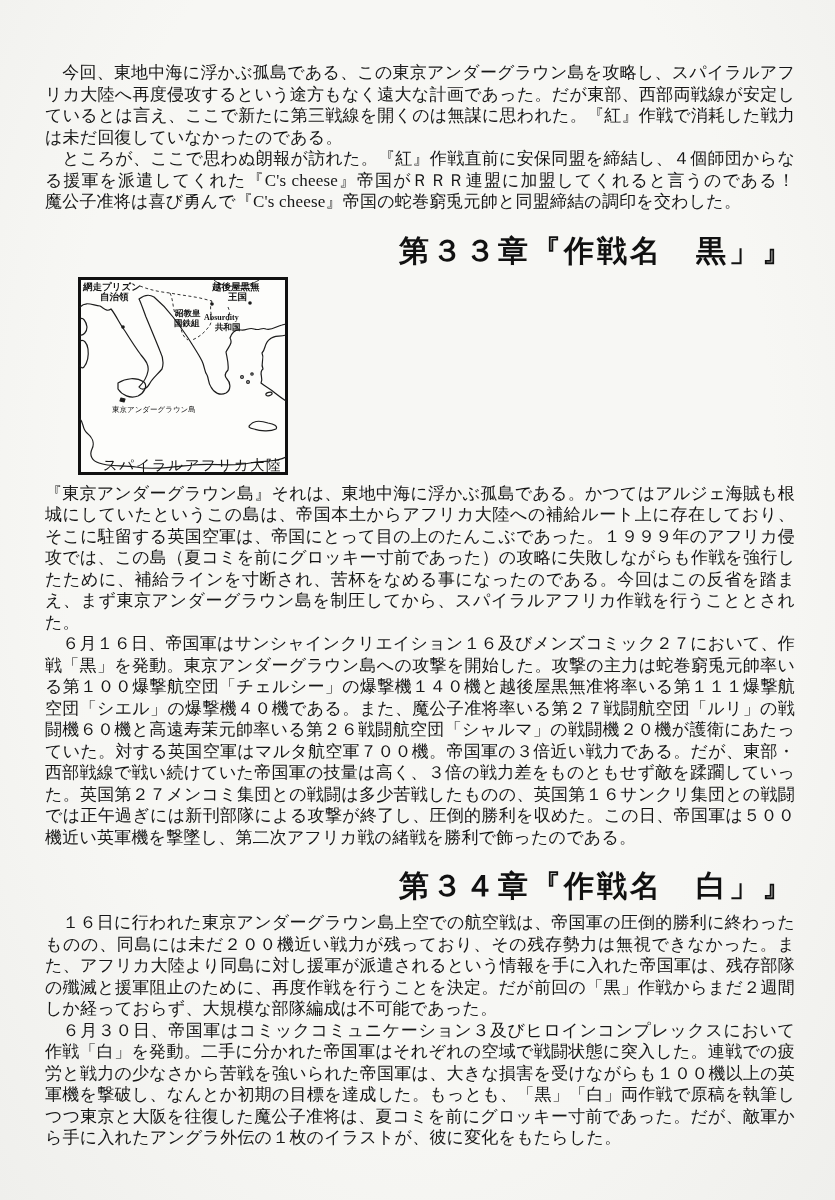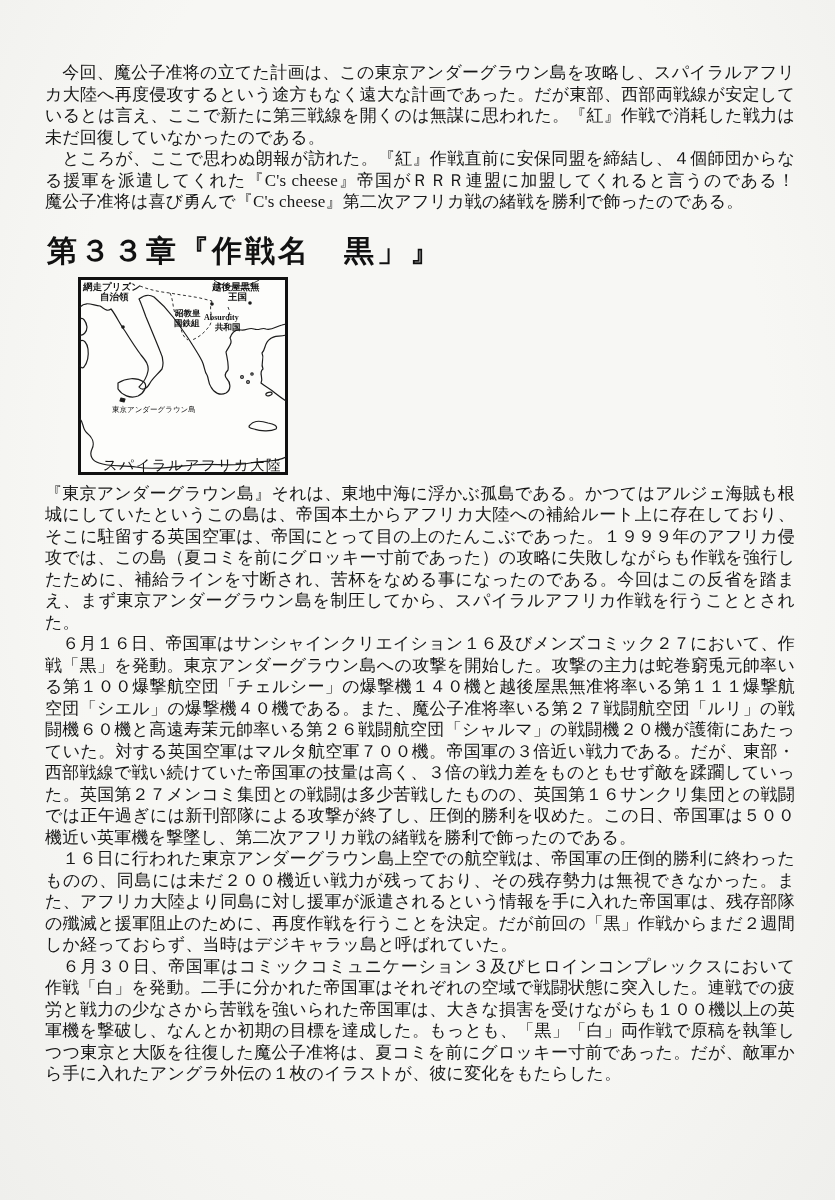--- a/index.html
+++ b/index.html
@@ -25,36 +25,37 @@
     text-justify: inter-ideograph;
     letter-spacing: 0.2px;
   }
   .chapter-title {
     margin: 20px 0 8px 2px;
     font-size: 30px;
     line-height: 36px;
     font-weight: bold;
     letter-spacing: 3px;
     color: #111;
+    text-align: right;
   }
   .map-frame {
     margin: 7px 10px 8px 33px;
     width: 210px;
     height: 198px;
   }
   .map-frame svg { display: block; }
   .map-label { font-family: "Liberation Serif", "DejaVu Serif", serif; fill: #141414; }
 </style>
 </head>
 <body>
 
 <div class="page">
 
-  <p class="body-text">　今回、魔公子准将の立てた計画は、この東京アンダーグラウン島を攻略し、スパイラルアフリカ大陸へ再度侵攻するという途方もなく遠大な計画であった。だが東部、西部両戦線が安定しているとは言え、ここで新たに第三戦線を開くのは無謀に思われた。『紅』作戦で消耗した戦力は未だ回復していなかったのである。</p>
-  <p class="body-text">　ところが、ここで思わぬ朗報が訪れた。『紅』作戦直前に安保同盟を締結し、４個師団からなる援軍を派遣してくれた『C's cheese』帝国がＲＲＲ連盟に加盟してくれると言うのである！　魔公子准将は喜び勇んで『C's cheese』第二次アフリカ戦の緒戦を勝利で飾ったのである。</p>
+  <p class="body-text">　今回、東地中海に浮かぶ孤島である、この東京アンダーグラウン島を攻略し、スパイラルアフリカ大陸へ再度侵攻するという途方もなく遠大な計画であった。だが東部、西部両戦線が安定しているとは言え、ここで新たに第三戦線を開くのは無謀に思われた。『紅』作戦で消耗した戦力は未だ回復していなかったのである。</p>
+  <p class="body-text">　ところが、ここで思わぬ朗報が訪れた。『紅』作戦直前に安保同盟を締結し、４個師団からなる援軍を派遣してくれた『C's cheese』帝国がＲＲＲ連盟に加盟してくれると言うのである！　魔公子准将は喜び勇んで『C's cheese』帝国の蛇巻窮兎元帥と同盟締結の調印を交わした。</p>
 
   <h1 class="chapter-title">第３３章『作戦名　黒」』</h1>
 
   <div class="map-frame">
     <svg width="210" height="198" viewBox="0 0 210 198" xmlns="http://www.w3.org/2000/svg">
 
       <rect x="1.5" y="1.5" width="207" height="195" fill="#fdfdfb" stroke="#111" stroke-width="3"></rect>
 
       <g fill="none" stroke="#1c1c1c" stroke-width="1.2" stroke-linejoin="round" stroke-linecap="round">
 
@@ -159,17 +160,18 @@
       <text class="map-label" x="126" y="43" font-size="8" font-weight="bold">Absurdity</text>
       <text class="map-label" x="137" y="53" font-size="8.5" font-weight="bold">共和国</text>
       <text class="map-label" x="34" y="135" font-size="7.5">東京アンダーグラウン島</text>
       <text class="map-label" x="25" y="193" font-size="14.5" letter-spacing="1.5">スパイラルアフリカ大陸</text>
     </svg>
   </div>
 
   <p class="body-text">『東京アンダーグラウン島』それは、東地中海に浮かぶ孤島である。かつてはアルジェ海賊も根城にしていたというこの島は、帝国本土からアフリカ大陸への補給ルート上に存在しており、そこに駐留する英国空軍は、帝国にとって目の上のたんこぶであった。１９９９年のアフリカ侵攻では、この島（夏コミを前にグロッキー寸前であった）の攻略に失敗しながらも作戦を強行したために、補給ラインを寸断され、苦杯をなめる事になったのである。今回はこの反省を踏まえ、まず東京アンダーグラウン島を制圧してから、スパイラルアフリカ作戦を行うこととされた。</p>
   <p class="body-text">　６月１６日、帝国軍はサンシャインクリエイション１６及びメンズコミック２７において、作戦「黒」を発動。東京アンダーグラウン島への攻撃を開始した。攻撃の主力は蛇巻窮兎元帥率いる第１００爆撃航空団「チェルシー」の爆撃機１４０機と越後屋黒無准将率いる第１１１爆撃航空団「シエル」の爆撃機４０機である。また、魔公子准将率いる第２７戦闘航空団「ルリ」の戦闘機６０機と高遠寿茉元帥率いる第２６戦闘航空団「シャルマ」の戦闘機２０機が護衛にあたっていた。対する英国空軍はマルタ航空軍７００機。帝国軍の３倍近い戦力である。だが、東部・西部戦線で戦い続けていた帝国軍の技量は高く、３倍の戦力差をものともせず敵を蹂躙していった。英国第２７メンコミ集団との戦闘は多少苦戦したものの、英国第１６サンクリ集団との戦闘では正午過ぎには新刊部隊による攻撃が終了し、圧倒的勝利を収めた。この日、帝国軍は５００機近い英軍機を撃墜し、第二次アフリカ戦の緒戦を勝利で飾ったのである。</p>
 
+  <h1 class="chapter-title">第３４章『作戦名　白」』</h1>
 
-  <p class="body-text">　１６日に行われた東京アンダーグラウン島上空での航空戦は、帝国軍の圧倒的勝利に終わったものの、同島には未だ２００機近い戦力が残っており、その残存勢力は無視できなかった。また、アフリカ大陸より同島に対し援軍が派遣されるという情報を手に入れた帝国軍は、残存部隊の殲滅と援軍阻止のために、再度作戦を行うことを決定。だが前回の「黒」作戦からまだ２週間しか経っておらず、当時はデジキャラッ島と呼ばれていた。</p>
+  <p class="body-text">　１６日に行われた東京アンダーグラウン島上空での航空戦は、帝国軍の圧倒的勝利に終わったものの、同島には未だ２００機近い戦力が残っており、その残存勢力は無視できなかった。また、アフリカ大陸より同島に対し援軍が派遣されるという情報を手に入れた帝国軍は、残存部隊の殲滅と援軍阻止のために、再度作戦を行うことを決定。だが前回の「黒」作戦からまだ２週間しか経っておらず、大規模な部隊編成は不可能であった。</p>
   <p class="body-text">　６月３０日、帝国軍はコミックコミュニケーション３及びヒロインコンプレックスにおいて作戦「白」を発動。二手に分かれた帝国軍はそれぞれの空域で戦闘状態に突入した。連戦での疲労と戦力の少なさから苦戦を強いられた帝国軍は、大きな損害を受けながらも１００機以上の英軍機を撃破し、なんとか初期の目標を達成した。もっとも、「黒」「白」両作戦で原稿を執筆しつつ東京と大阪を往復した魔公子准将は、夏コミを前にグロッキー寸前であった。だが、敵軍から手に入れたアングラ外伝の１枚のイラストが、彼に変化をもたらした。</p>
 
 </div>
 
 </body></html>

